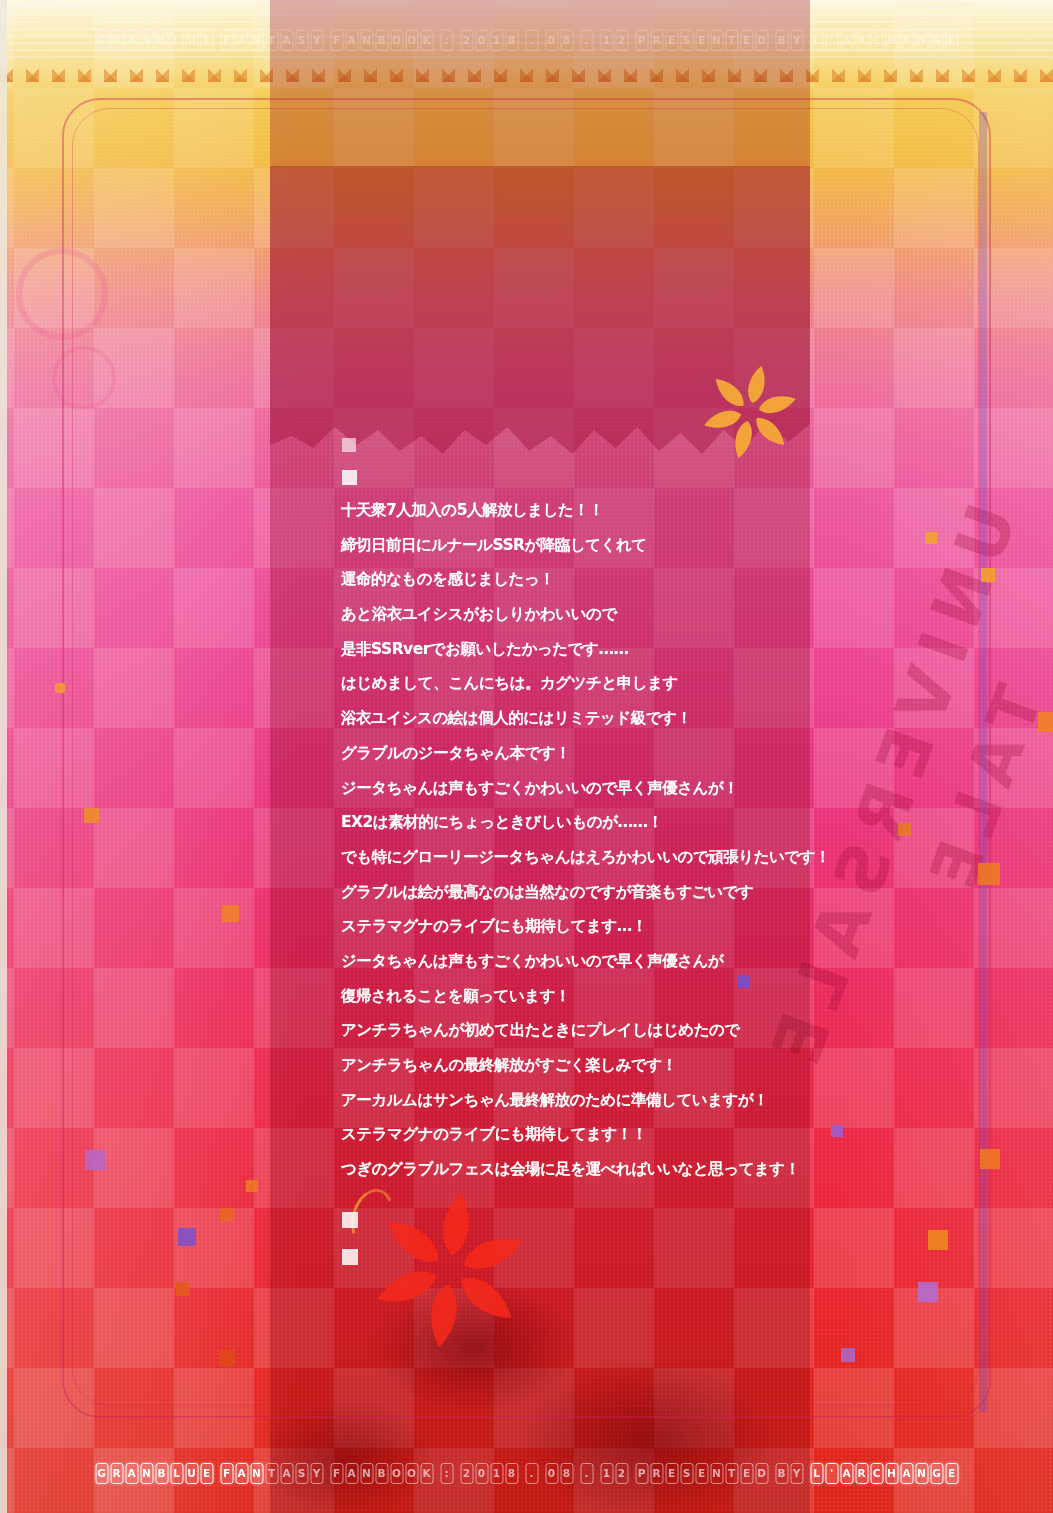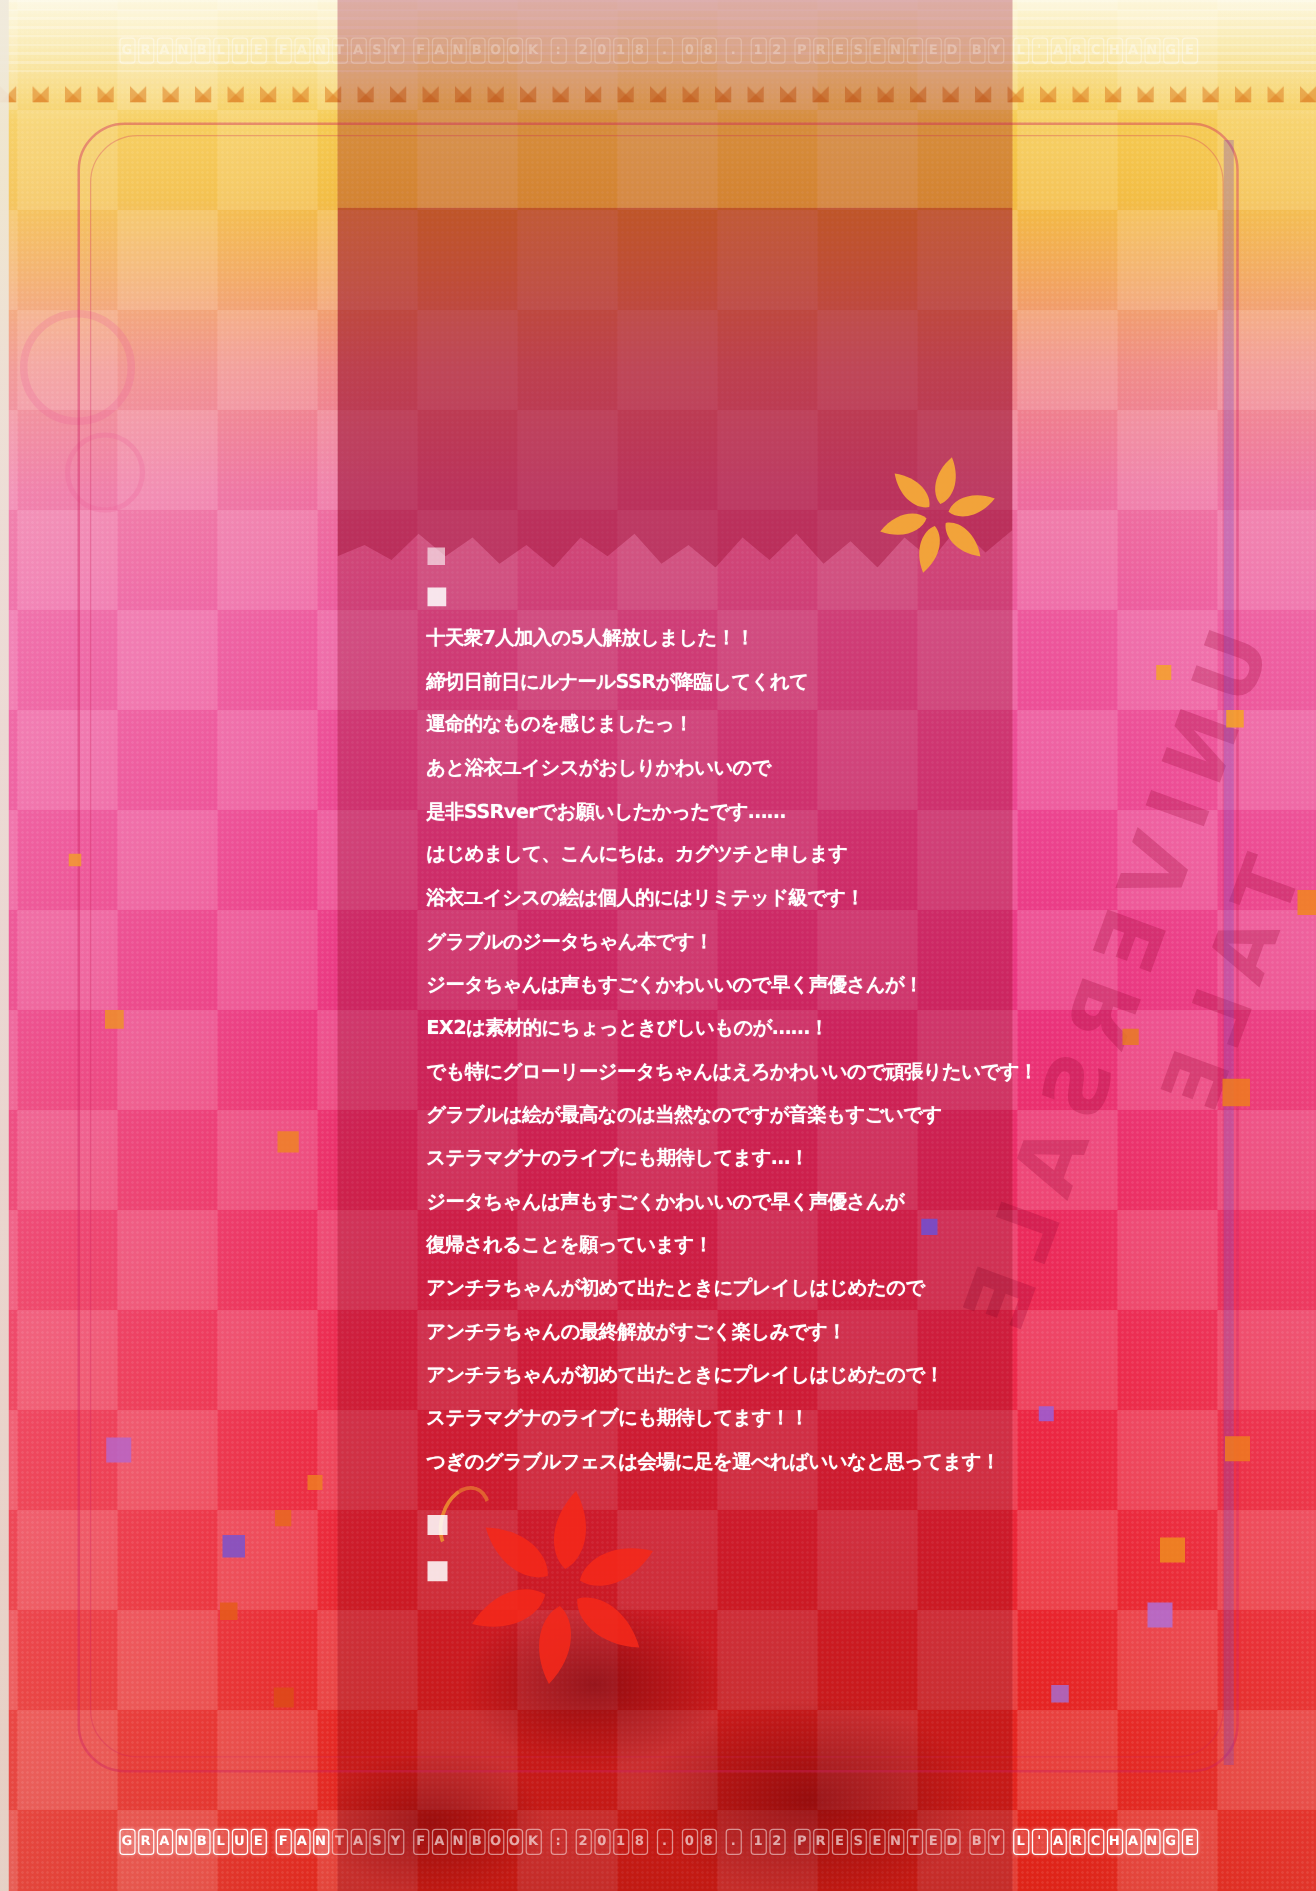--- a/index.html
+++ b/index.html
@@ -214,21 +214,21 @@
       <div class="line">グラブルのジータちゃん本です！</div>
       <div class="line">ジータちゃんは声もすごくかわいいので早く声優さんが！</div>
       <div class="line">EX2は素材的にちょっときびしいものが……！</div>
       <div class="line">でも特にグローリージータちゃんはえろかわいいので頑張りたいです！</div>
       <div class="line">グラブルは絵が最高なのは当然なのですが音楽もすごいです</div>
       <div class="line">ステラマグナのライブにも期待してます…！</div>
       <div class="line">ジータちゃんは声もすごくかわいいので早く声優さんが</div>
       <div class="line">復帰されることを願っています！</div>
       <div class="line">アンチラちゃんが初めて出たときにプレイしはじめたので</div>
       <div class="line">アンチラちゃんの最終解放がすごく楽しみです！</div>
-      <div class="line">アンチラちゃんが初めて出たときにプレイしはじめたので！</div>
+      <div class="line">アーカルムはサンちゃん最終解放のために準備していますが！</div>
       <div class="line">ステラマグナのライブにも期待してます！！</div>
       <div class="line">つぎのグラブルフェスは会場に足を運べればいいなと思ってます！</div>
     </div>
 
   <div class="crescent"></div>
   <svg class="flower bottom" viewBox="-60 -60 120 120">
     <g fill="#f5281a" transform="rotate(8)">
       <path d="M0,-10 C9,-16 13,-34 0,-52 C-13,-34 -9,-16 0,-10 Z"></path>
       <path d="M0,-10 C9,-16 13,-34 0,-52 C-13,-34 -9,-16 0,-10 Z" transform="rotate(60)"></path>
       <path d="M0,-10 C9,-16 13,-34 0,-52 C-13,-34 -9,-16 0,-10 Z" transform="rotate(120)"></path>

